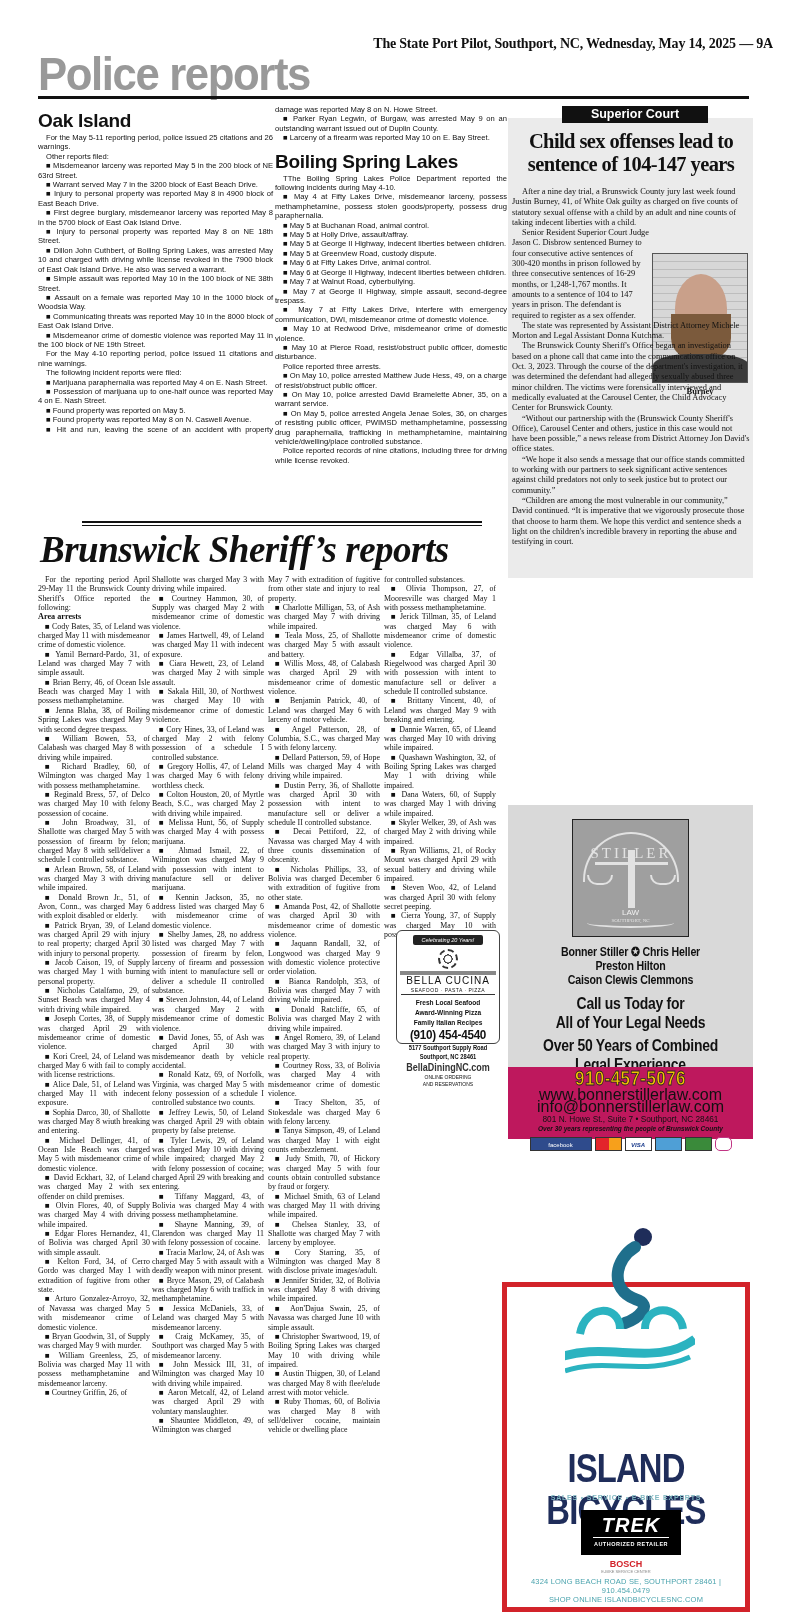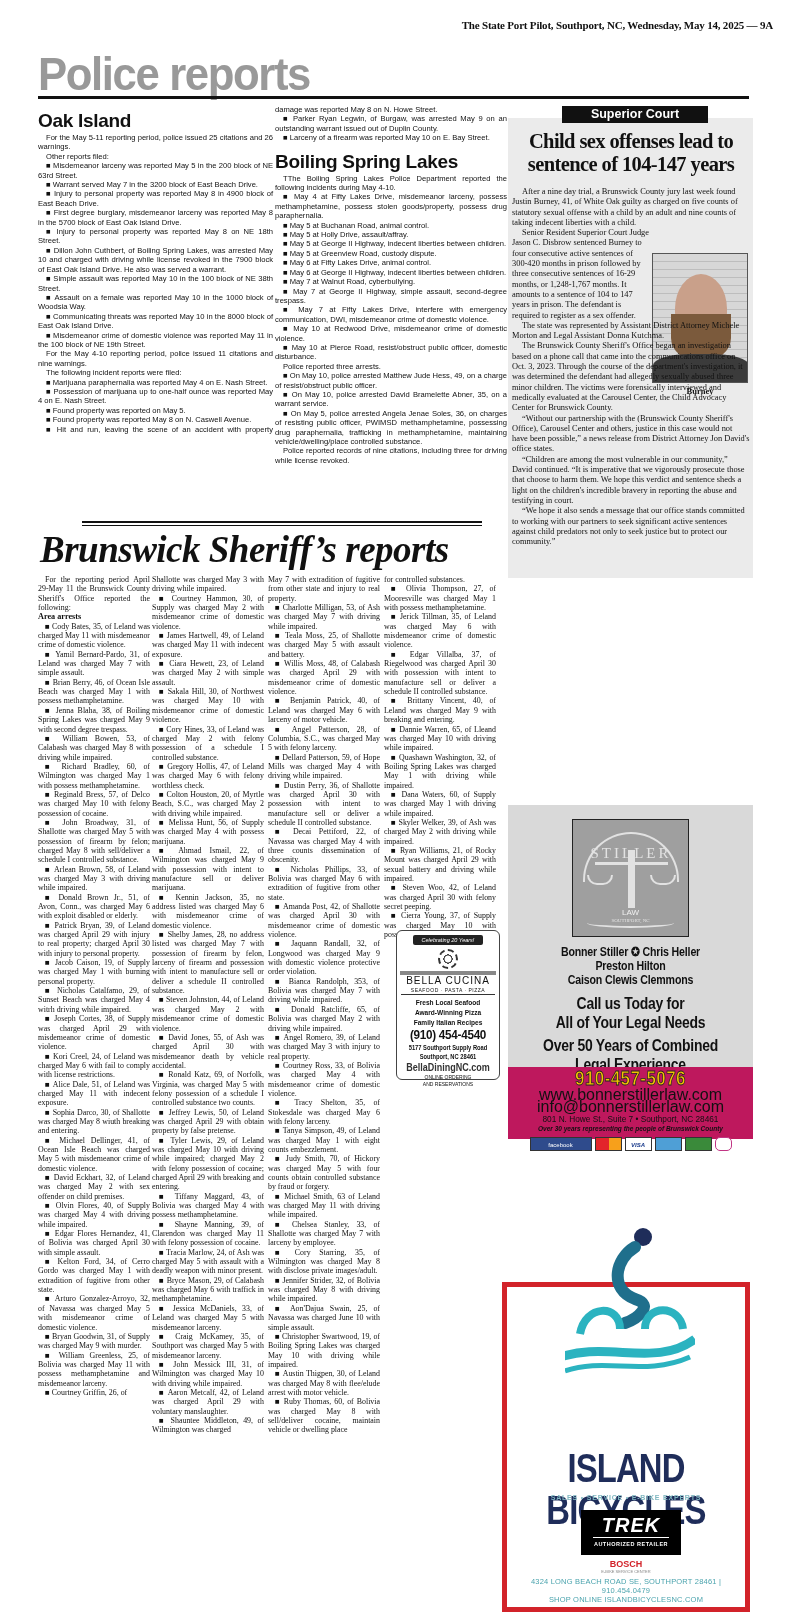--- a/index.html
+++ b/index.html
@@ -1,17 +1,17 @@
 <!DOCTYPE html>
 <html><head>
 <meta charset="utf-8">
 <style>
 *{box-sizing:border-box;margin:0;padding:0}
 body{width:791px;height:1620px;background:#fff;position:relative;overflow:hidden;font-family:"Liberation Sans",sans-serif;color:#111}
-.folio{position:absolute;top:19px;right:18px;font-family:"Liberation Serif",serif;font-size:11px;font-weight:bold;letter-spacing:-0.2px}
+.folio{position:absolute;top:36px;right:18px;font-family:"Liberation Serif",serif;font-size:14px;font-weight:bold;letter-spacing:-0.2px}
 .page-title{position:absolute;top:48px;left:38px;font-family:"Liberation Sans",sans-serif;font-size:47px;font-weight:bold;color:#999;letter-spacing:-1.5px;transform:scaleX(0.93);transform-origin:left top;line-height:52px}
 .title-rule{position:absolute;top:96px;left:38px;width:711px;height:3px;background:#111}
 .col{position:absolute;font-size:7.6px;line-height:9.4px;text-align:justify;hyphens:auto}
 .col p{text-indent:8px}
 .col .sec-head{font-size:19px;font-weight:bold;line-height:22px;text-indent:0;letter-spacing:-0.3px;margin:2px 0 1px}
 .bul::before{content:"\25A0\00a0";}
 .police-a{top:108px;left:38px;width:235px}
 .police-b{top:105px;left:275px;width:232px}
 .court{position:absolute;top:118px;left:508px;width:245px;height:460px;background:#ebebeb}
 .court-label{position:absolute;top:106px;left:562px;width:146px;height:17px;background:#111;color:#fff;font-weight:bold;font-size:12.5px;text-align:center;line-height:17px}
@@ -24,21 +24,21 @@
 .court-photo .beard{position:absolute;left:18px;top:60px;width:60px;height:48px;border-radius:0 0 50% 50%;background:#7b5a3c}
 .court-photo .shirt{position:absolute;left:0;bottom:0;width:96px;height:28px;background:#3b3b3b;border-radius:40% 40% 0 0}
 .court-caption{position:absolute;top:386px;left:652px;width:96px;text-align:center;font-family:"Liberation Serif",serif;font-weight:bold;font-size:8.5px}
 .sheriff-rule1{position:absolute;top:521px;left:82px;width:400px;height:2px;background:#111}
 .sheriff-rule2{position:absolute;top:525px;left:82px;width:400px;height:1px;background:#111}
 .sheriff-head{position:absolute;top:528px;left:40px;width:470px;font-family:"Liberation Serif",serif;font-style:italic;font-weight:bold;font-size:37px;line-height:44px;letter-spacing:-0.5px;white-space:nowrap}
 .scol{position:absolute;top:575px;width:112px;font-family:"Liberation Serif",serif;font-size:7.9px;line-height:9.35px;text-align:justify}
 .scol p{text-indent:7px}
 .scol .sub{font-weight:bold;text-indent:0;font-size:8.2px}
 .s1{left:38px}.s2{left:152px}.s3{left:268px}.s4{left:384px;}
-.bella{position:absolute;top:930px;left:396px;width:104px;height:150px;border:1.5px solid #444;border-radius:6px;background:#fff;text-align:center;font-family:"Liberation Sans",sans-serif}
+.bella{position:absolute;top:930px;left:396px;width:104px;height:114px;border:1.5px solid #444;border-radius:6px;background:#fff;text-align:center;font-family:"Liberation Sans",sans-serif}
 .bella .banner{margin:4px auto 0;width:70px;height:10px;background:#222;color:#fff;font-size:5.5px;font-style:italic;line-height:10px;border-radius:2px}
 .bella .sun{width:20px;height:20px;margin:4px auto 2px;border-radius:50%;border:2px dashed #333;background:radial-gradient(#fff 30%,#444 32%,#444 40%,#fff 42%)}
 .bella .bar{height:4px;background:#888;margin:0 3px}
 .bella .name{font-size:10px;letter-spacing:1px;line-height:12px}
 .bella .sub{font-size:5px;letter-spacing:0.5px;border-bottom:1px solid #333;margin:0 4px 3px;padding-bottom:1px}
 .bella .tag{font-size:7.3px;font-weight:bold;line-height:9.8px;transform:scaleX(0.9)}
 .bella .phone{font-size:13px;font-weight:bold;line-height:16px;letter-spacing:-0.3px;transform:scaleX(0.9)}
 .bella .addr{font-size:6.4px;font-weight:bold;line-height:9px;transform:scaleX(0.9)}
 .bella .web{font-size:10px;font-weight:bold;color:#333;line-height:13px;transform:scaleX(0.9)}
 .bella .note{font-size:5px;line-height:6.5px}
@@ -142,22 +142,22 @@
   <div class="beard"></div>
   <div class="shirt"></div>
 </div>
 <div class="court-caption">Burney</div>
 <div class="court-body">
   <p style="width:238px">After a nine day trial, a Brunswick County jury last week found Justin Burney, 41, of White Oak guilty as charged on five counts of statutory sexual offense with a child by an adult and nine counts of taking indecent liberties with a child.</p>
   <p style="width:138px">Senior Resident Superior Court Judge Jason C. Disbrow sentenced Burney to four consecutive active sentences of 300-420 months in prison followed by three consecutive sentences of 16-29 months, or 1,248-1,767 months. It amounts to a sentence of 104 to 147 years in prison. The defendant is required to register as a sex offender.</p>
   <p>The state was represented by Assistant District Attorney Michele Morton and Legal Assistant Donna Kutchma.</p>
   <p>The Brunswick County Sheriff's Office began an investigation based on a phone call that came into the communications office on Oct. 3, 2023. Through the course of the department's investigation, it was determined the defendant had allegedly sexually abused three minor children. The victims were forensically interviewed and medically evaluated at the Carousel Center, the Child Advocacy Center for Brunswick County.</p>
   <p>“Without our partnership with the (Brunswick County Sheriff's Office), Carousel Center and others, justice in this case would not have been possible,” a news release from District Attorney Jon David's office states.</p>
+  <p>“We hope it also sends a message that our office stands committed to working with our partners to seek significant active sentences against child predators not only to seek justice but to protect our community.”</p>
   <p>“Children are among the most vulnerable in our community,” David continued. “It is imperative that we vigorously prosecute those that choose to harm them. We hope this verdict and sentence sheds a light on the children's incredible bravery in reporting the abuse and testifying in court.</p>
-  <p>“We hope it also sends a message that our office stands committed to working with our partners to seek significant active sentences against child predators not only to seek justice but to protect our community.”</p>
 </div>
 
 <div class="sheriff-rule1"></div>
 <div class="sheriff-rule2"></div>
 <div class="sheriff-head">Brunswick Sheriff’s reports</div>
 
 <div class="scol s1">
   <p>For the reporting period April 29-May 11 the Brunswick County Sheriff's Office reported the following:</p>
   <p class="sub">Area arrests</p>
   <div id="col0">
@@ -223,21 +223,21 @@
   <div id="col2">
       <p style="text-indent: 0px;">May 7 with extradition of fugitive from other state and injury to real property.</p>
       <p class="bul">Charlotte Milligan, 53, of Ash was charged May 7 with driving while impaired.</p>
       <p class="bul">Teala Moss, 25, of Shallotte was charged May 5 with assault and battery.</p>
       <p class="bul">Willis Moss, 48, of Calabash was charged April 29 with misdemeanor crime of domestic violence.</p>
       <p class="bul">Benjamin Patrick, 40, of Leland was charged May 6 with larceny of motor vehicle.</p>
       <p class="bul">Angel Patterson, 28, of Columbia, S.C., was charged May 5 with felony larceny.</p>
       <p class="bul">Dellard Patterson, 59, of Hope Mills was charged May 4 with driving while impaired.</p>
       <p class="bul">Dustin Perry, 36, of Shallotte was charged April 30 with possession with intent to manufacture sell or deliver a schedule II controlled substance.</p>
       <p class="bul">Decai Pettiford, 22, of Navassa was charged May 4 with three counts dissemination of obscenity.</p>
-      <p class="bul">Nicholas Phillips, 33, of Bolivia was charged May 6 with extradition of fugitive from other state.</p>
+      <p class="bul">Nicholas Phillips, 33, of Bolivia was charged December 6 with extradition of fugitive from other state.</p>
       <p class="bul">Amanda Post, 42, of Shallotte was charged April 30 with misdemeanor crime of domestic violence.</p>
       <p class="bul">Jaquann Randall, 32, of Longwood was charged May 9 with domestic violence protective order violation.</p>
       <p class="bul">Bianca Randolph, 353, of Bolivia was charged May 7 with driving while impaired.</p>
       <p class="bul">Donald Ratcliffe, 65, of Bolivia was charged May 2 with driving while impaired.</p>
       <p class="bul">Angel Romero, 39, of Leland was charged May 3 with injury to real property.</p>
       <p class="bul">Courtney Ross, 33, of Bolivia was charged May 4 with misdemeanor crime of domestic violence.</p>
       <p class="bul">Tracy Shelton, 35, of Stokesdale was charged May 6 with felony larceny.</p>
       <p class="bul">Tanya Simpson, 49, of Leland was charged May 1 with eight counts embezzlement.</p>
       <p class="bul">Judy Smith, 70, of Hickory was charged May 5 with four counts obtain controlled substance by fraud or forgery.</p>
       <p class="bul">Michael Smith, 63 of Leland was charged May 11 with driving while impaired.</p>

